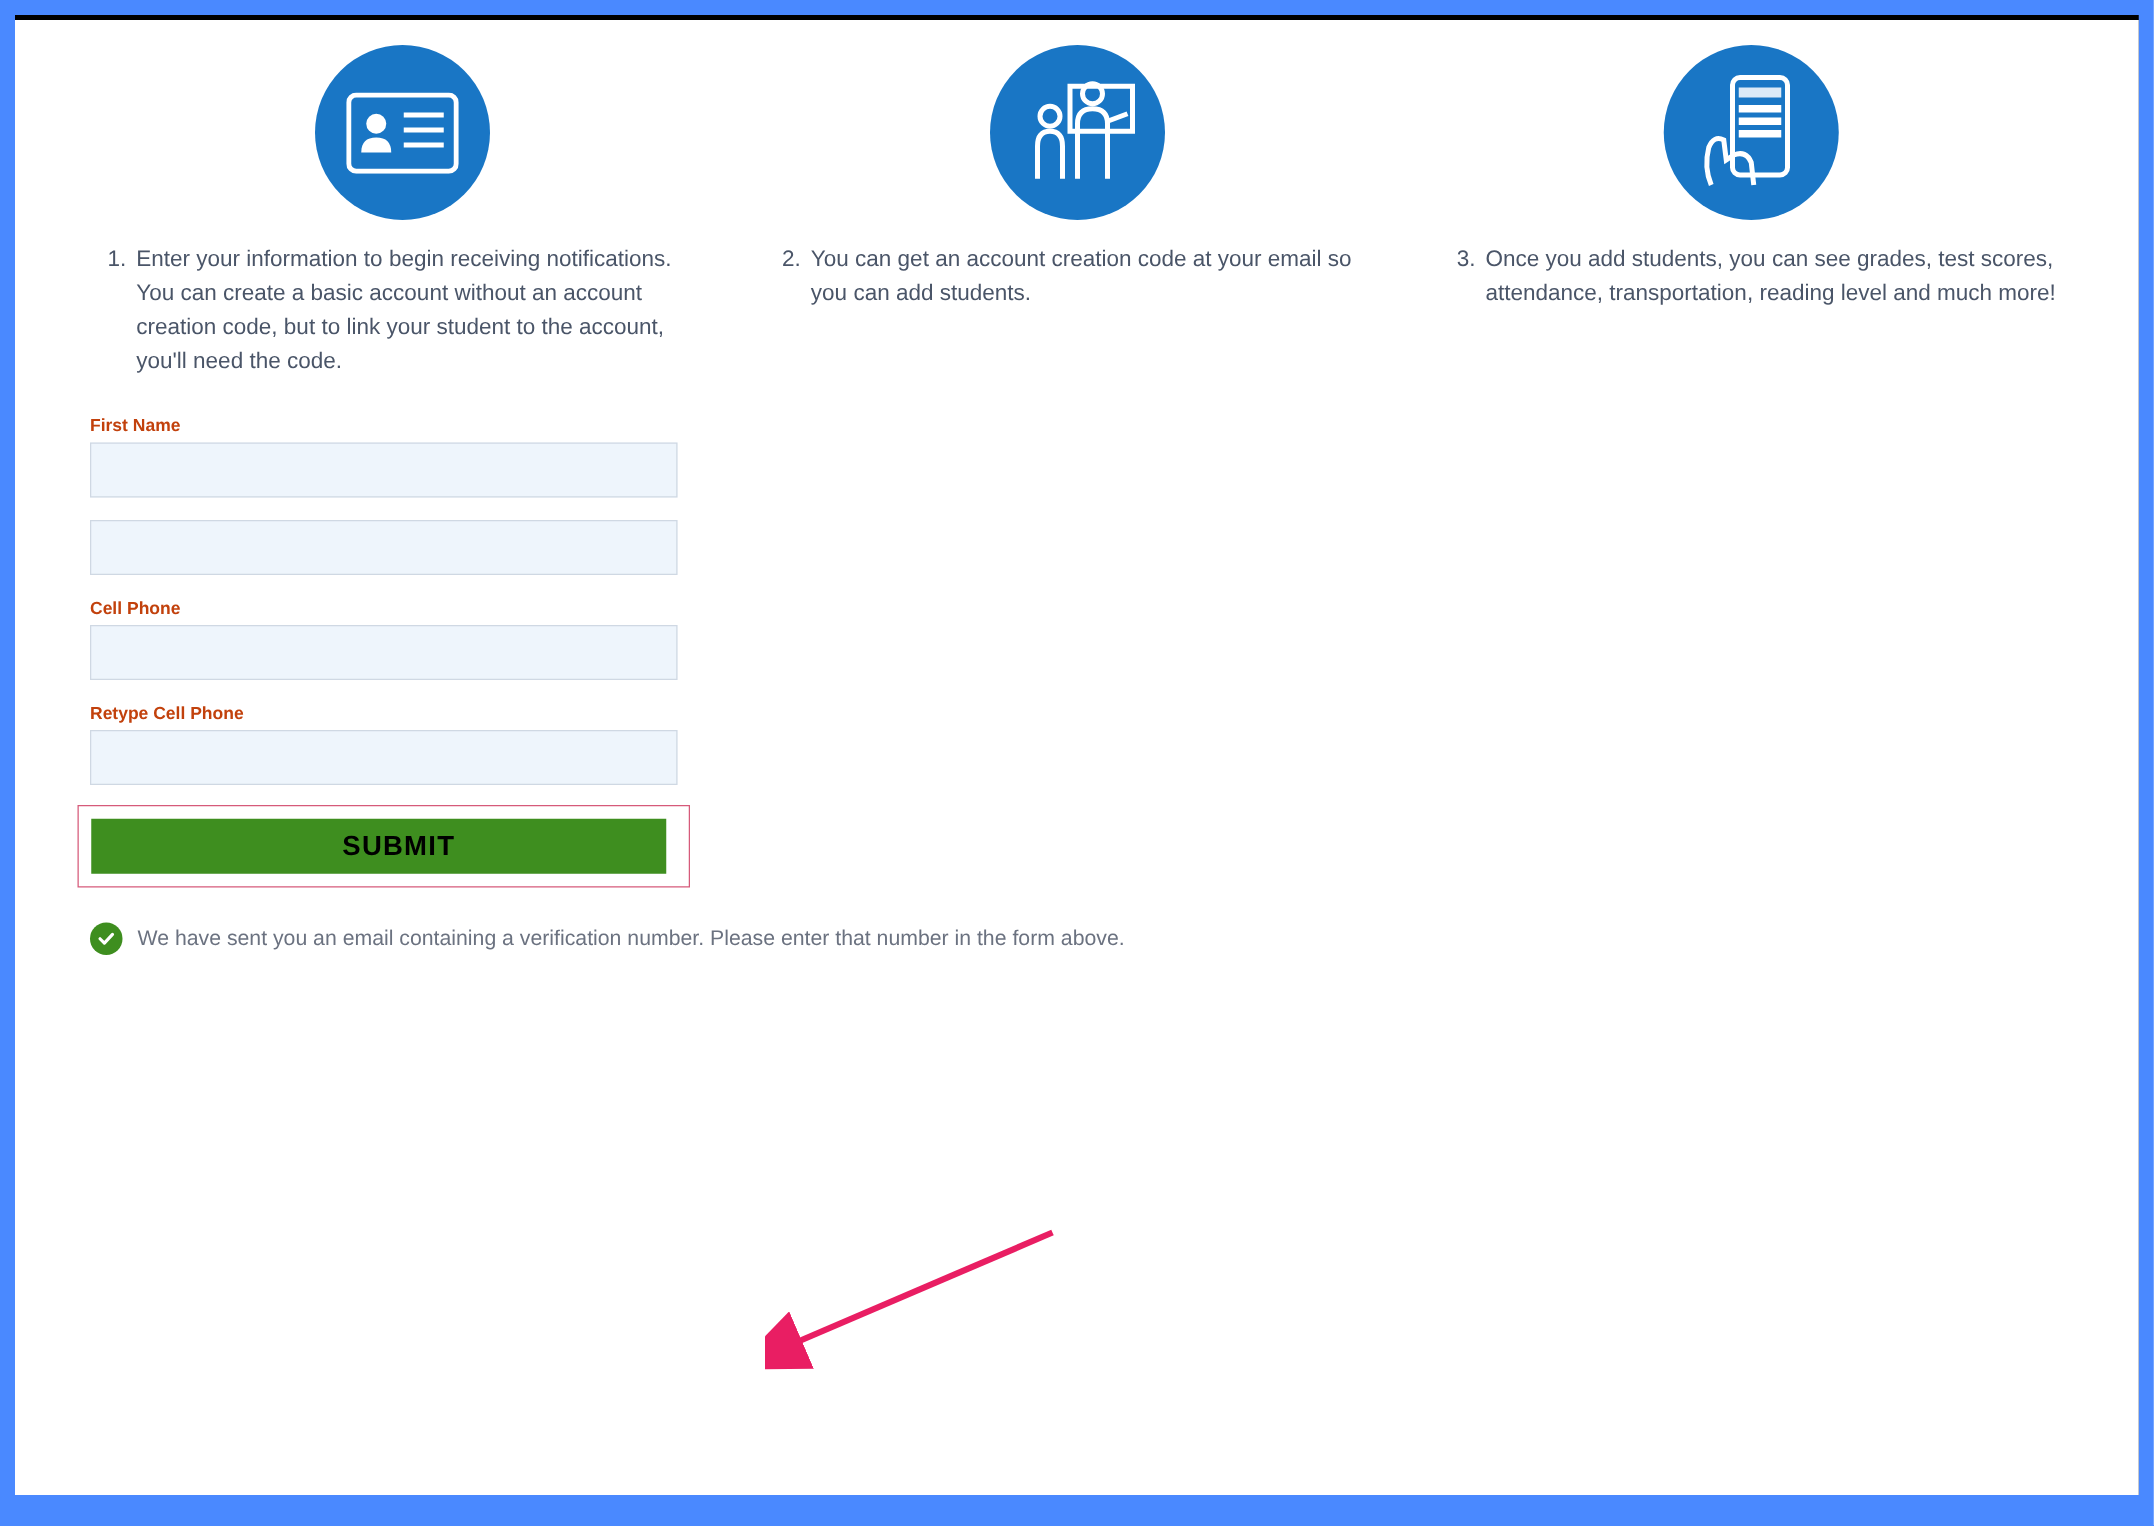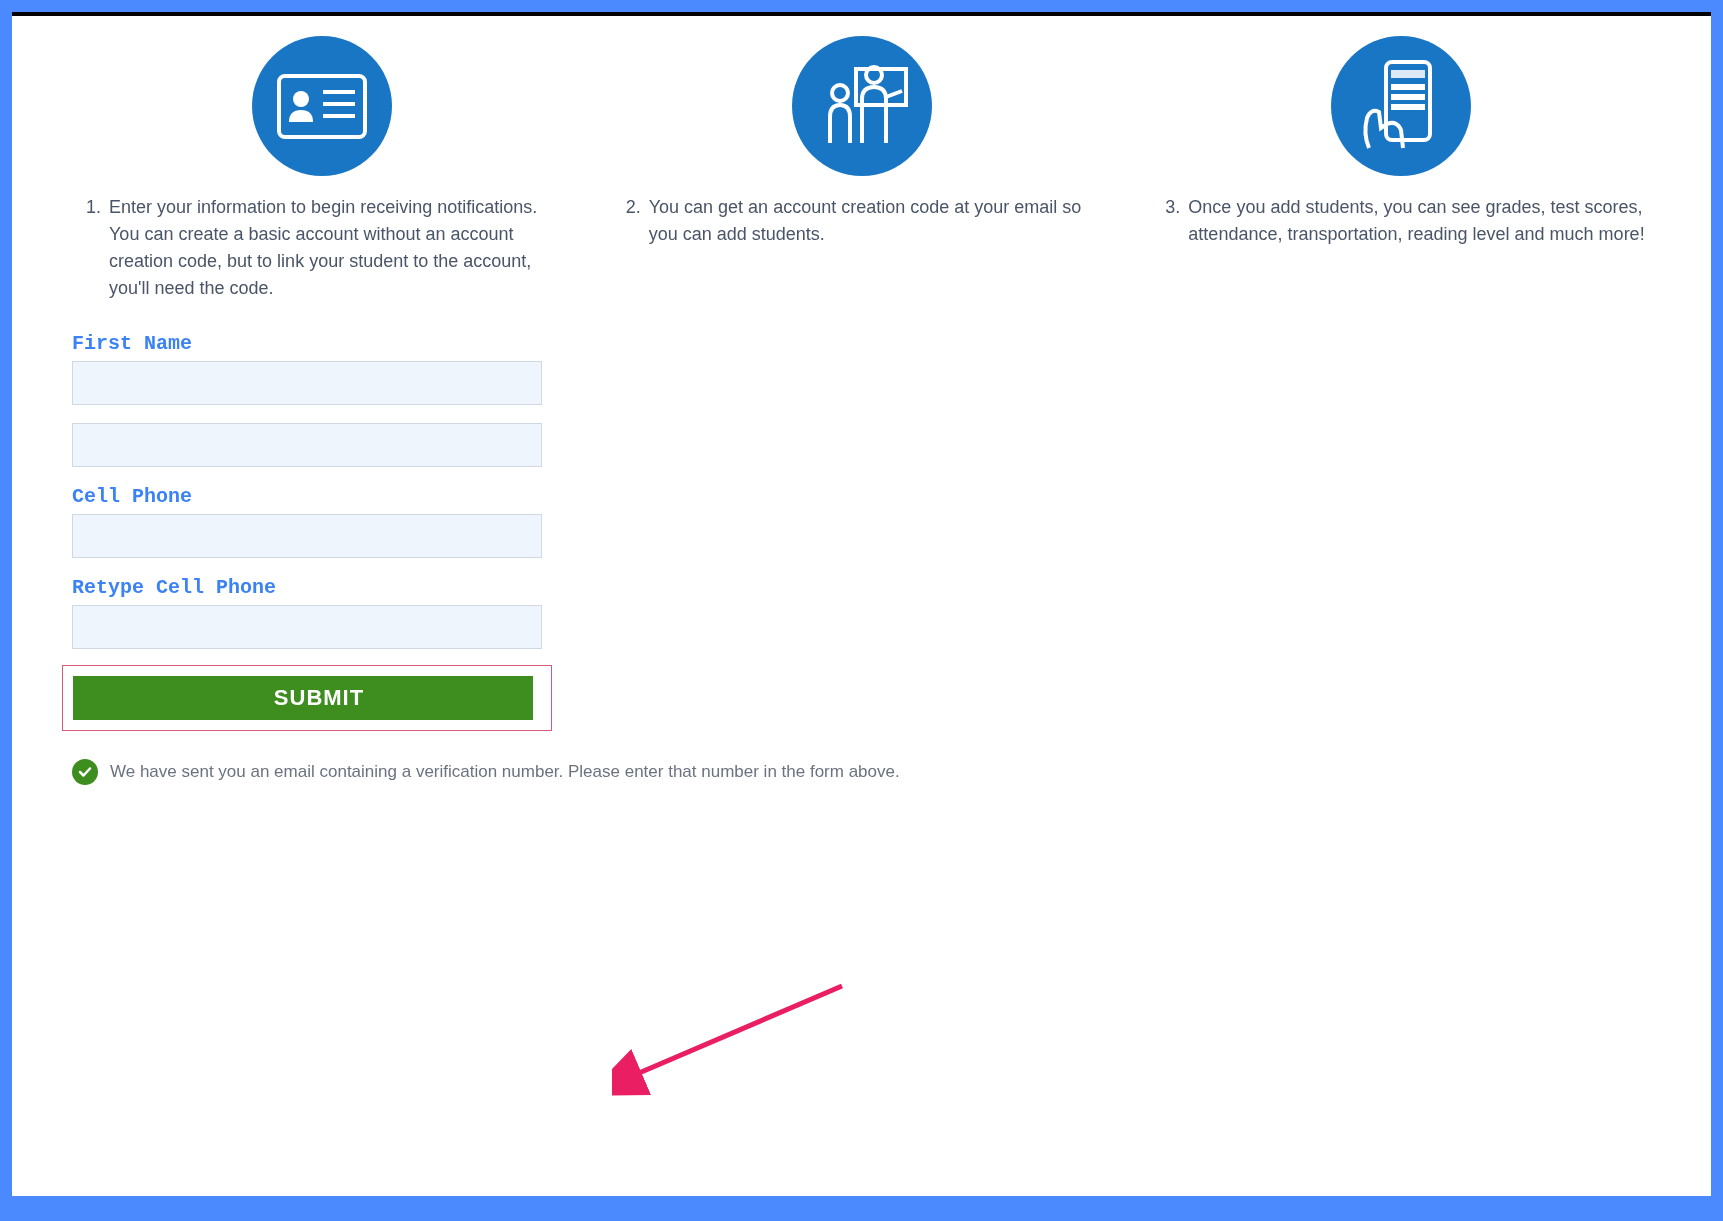--- a/index.html
+++ b/index.html
@@ -61,25 +61,24 @@
       flex: 1;
     }
     .form-section {
       max-width: 470px;
     }
     .form-field {
       margin-bottom: 18px;
     }
     .form-label {
       display: block;
-      color: #3b82f6;
+      color: #c2410c;
       font-weight: bold;
-      font-size: 20px;
+      font-size: 14px;
       margin-bottom: 6px;
-      font-family: Liberation Mono, monospace;
     }
     .form-input {
       width: 100%;
       max-width: 470px;
       height: 44px;
       background: #eef5fc;
       border: 1px solid #cfd8e3;
       padding: 8px 10px;
       font-size: 16px;
     }
@@ -91,21 +90,21 @@
       margin-top: -2px;
     }
     .highlight-box .form-field {
       margin-bottom: 14px;
     }
     .submit-btn {
       width: 100%;
       max-width: 470px;
       height: 44px;
       background: #3e8e1f;
-      color: #ffffff;
+      color: #000000;
       border: none;
       font-size: 22px;
       font-weight: bold;
       letter-spacing: 1px;
       cursor: pointer;
       padding-left: 32px;
     }
     .link-row {
       text-align: center;
       margin-top: 14px;

